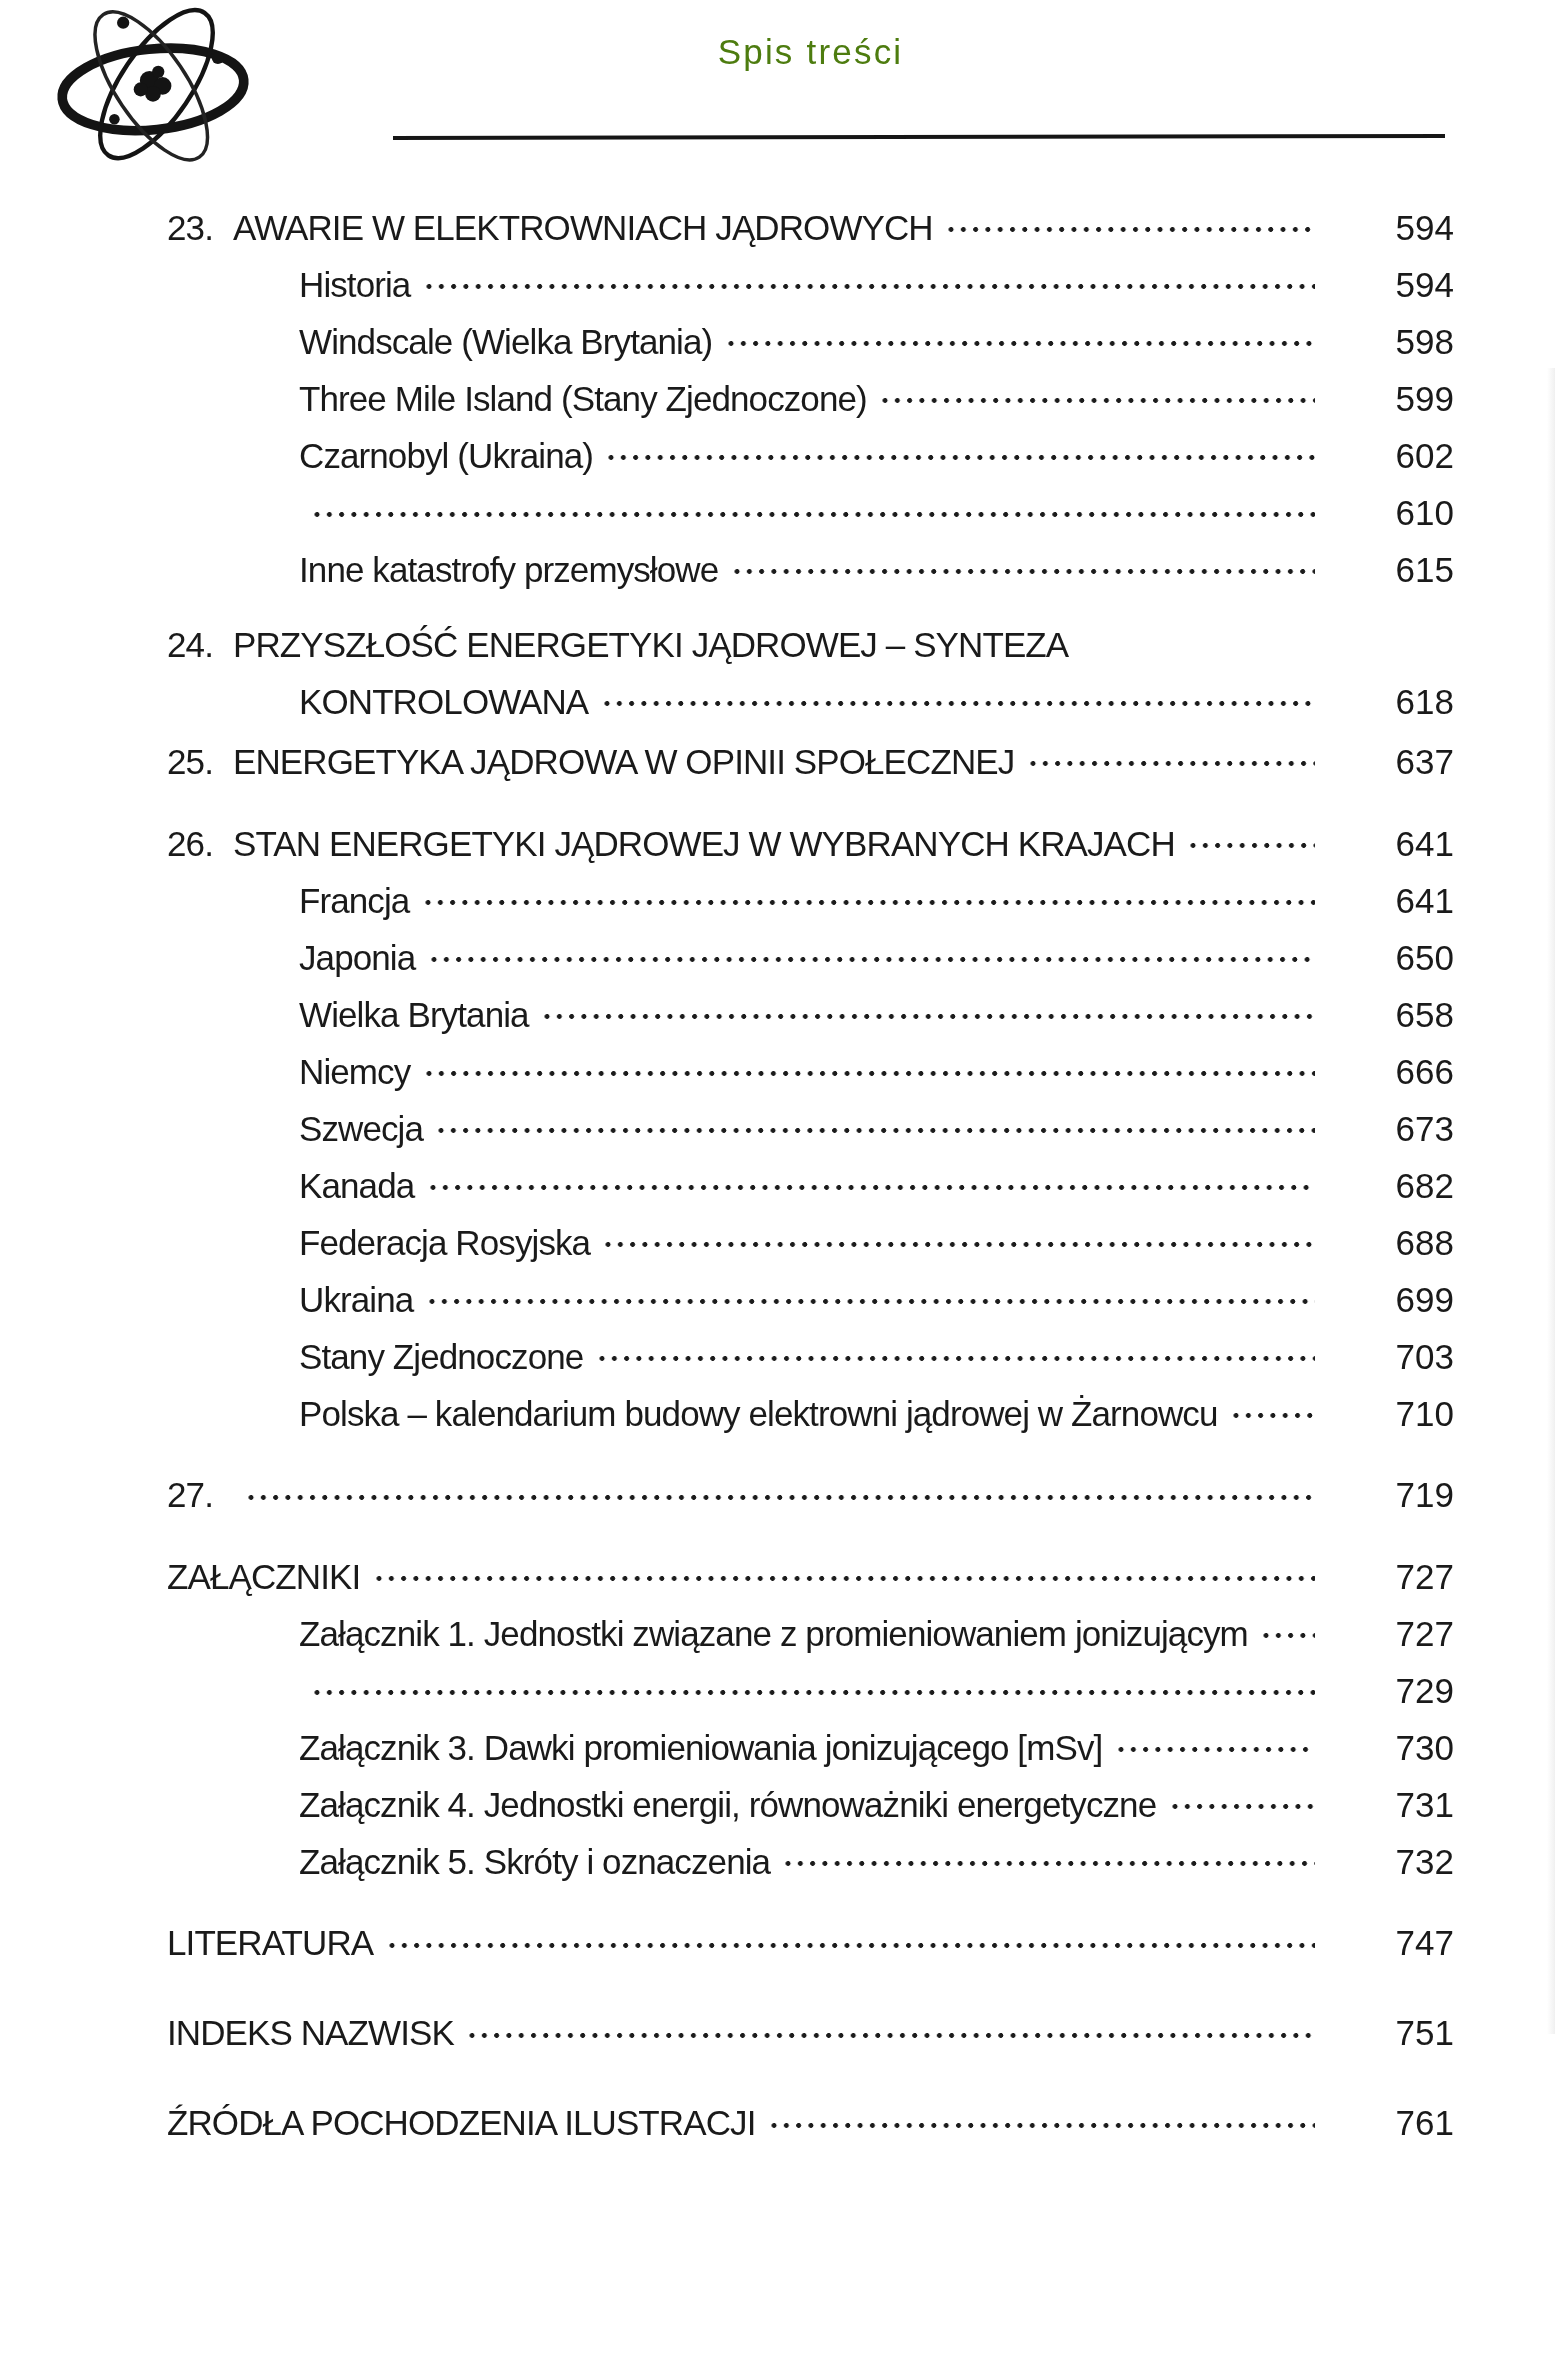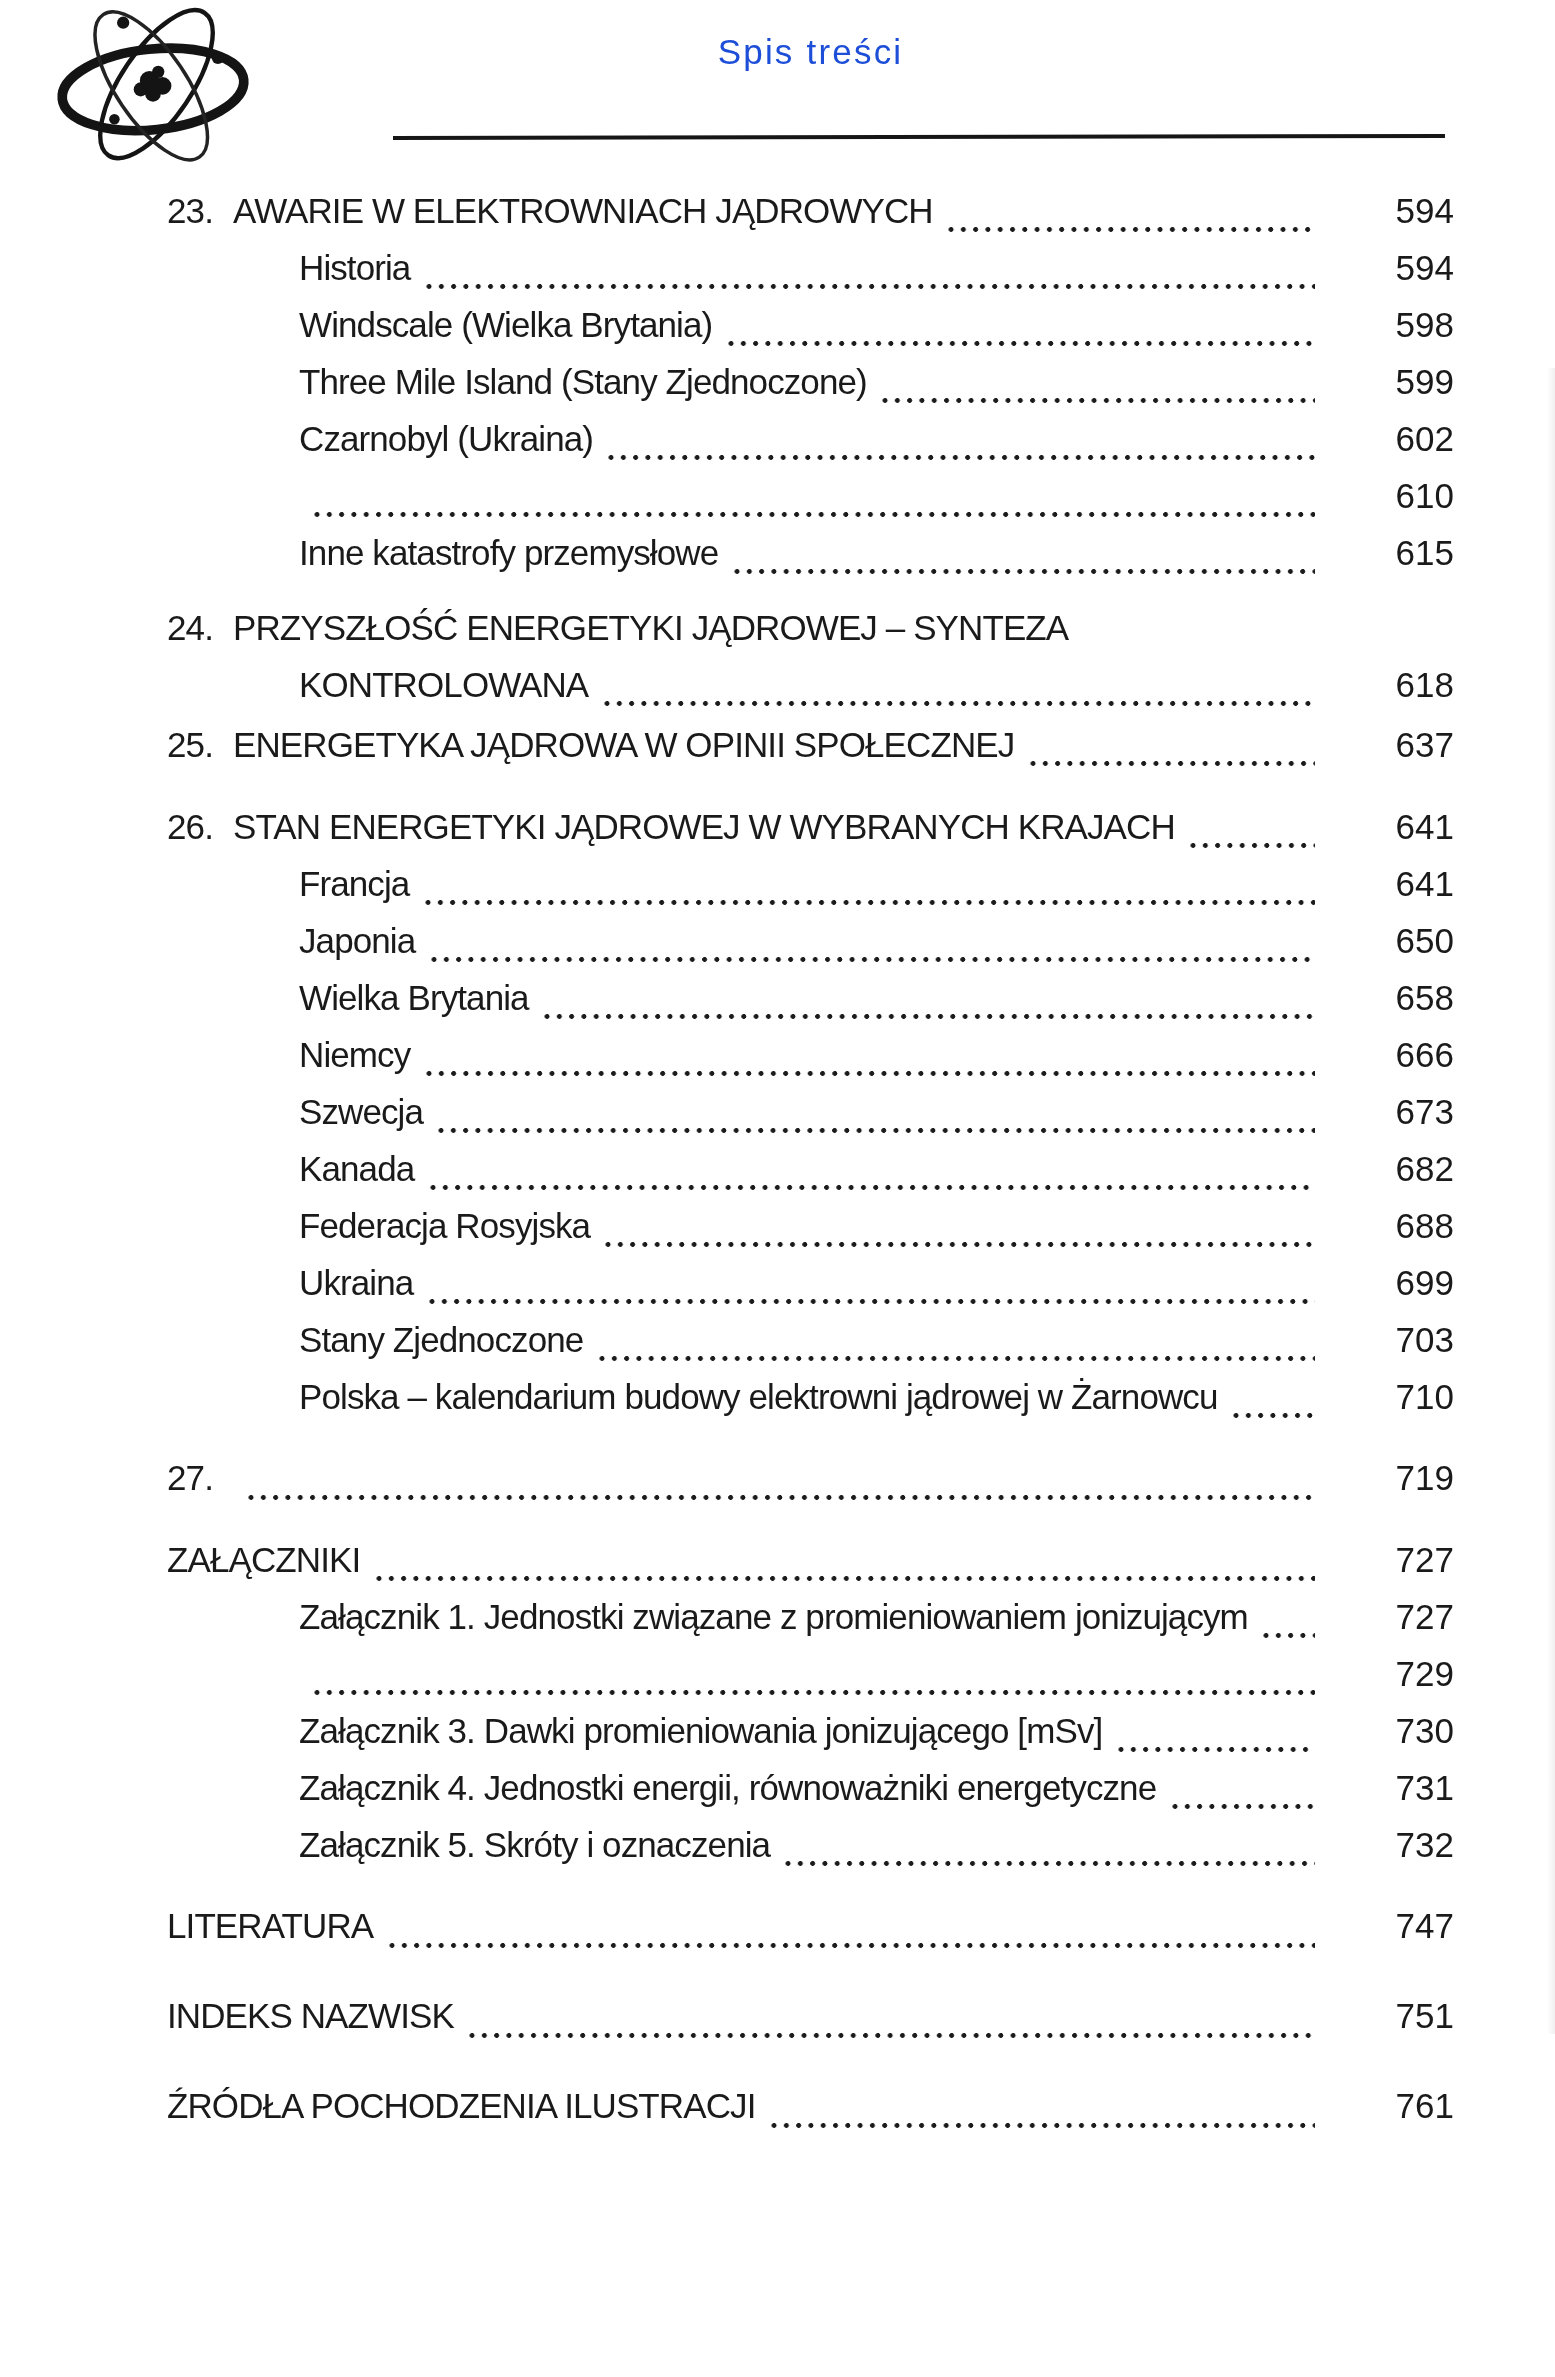--- a/index.html
+++ b/index.html
@@ -17,32 +17,32 @@
     background:linear-gradient(to left,#d9d9d9,rgba(255,255,255,0));
     opacity:.45;
   }
   .logo{
     position:absolute;left:46px;top:5.3px;width:221px;height:160px;
   }
   .page-header{
     position:absolute;left:167px;top:32px;width:1287px;
     text-align:center;
     font-size:35px;letter-spacing:2.2px;
-    color:#1d4ed8;
+    color:#4d7c0f;
   }
   .header-rule{
     position:absolute;left:393px;top:135px;width:1052px;height:3.5px;
     background:#161616;
     transform:rotate(-0.12deg);
   }
   .toc{
     position:absolute;left:167px;top:191px;width:1287px;
   }
   .row{
-    display:flex;align-items:flex-start;
+    display:flex;align-items:flex-end;
     height:57px;
     font-size:35px;letter-spacing:-0.9px;
     white-space:nowrap;
   }
   .row .num{flex:none;width:66px;}
   .row.sub,.row.cont{padding-left:66px;}
   .row .label{flex:none;}
   .row .leader{
     flex:1 1 auto;align-self:stretch;
     margin-left:12.3px;margin-right:7px;

